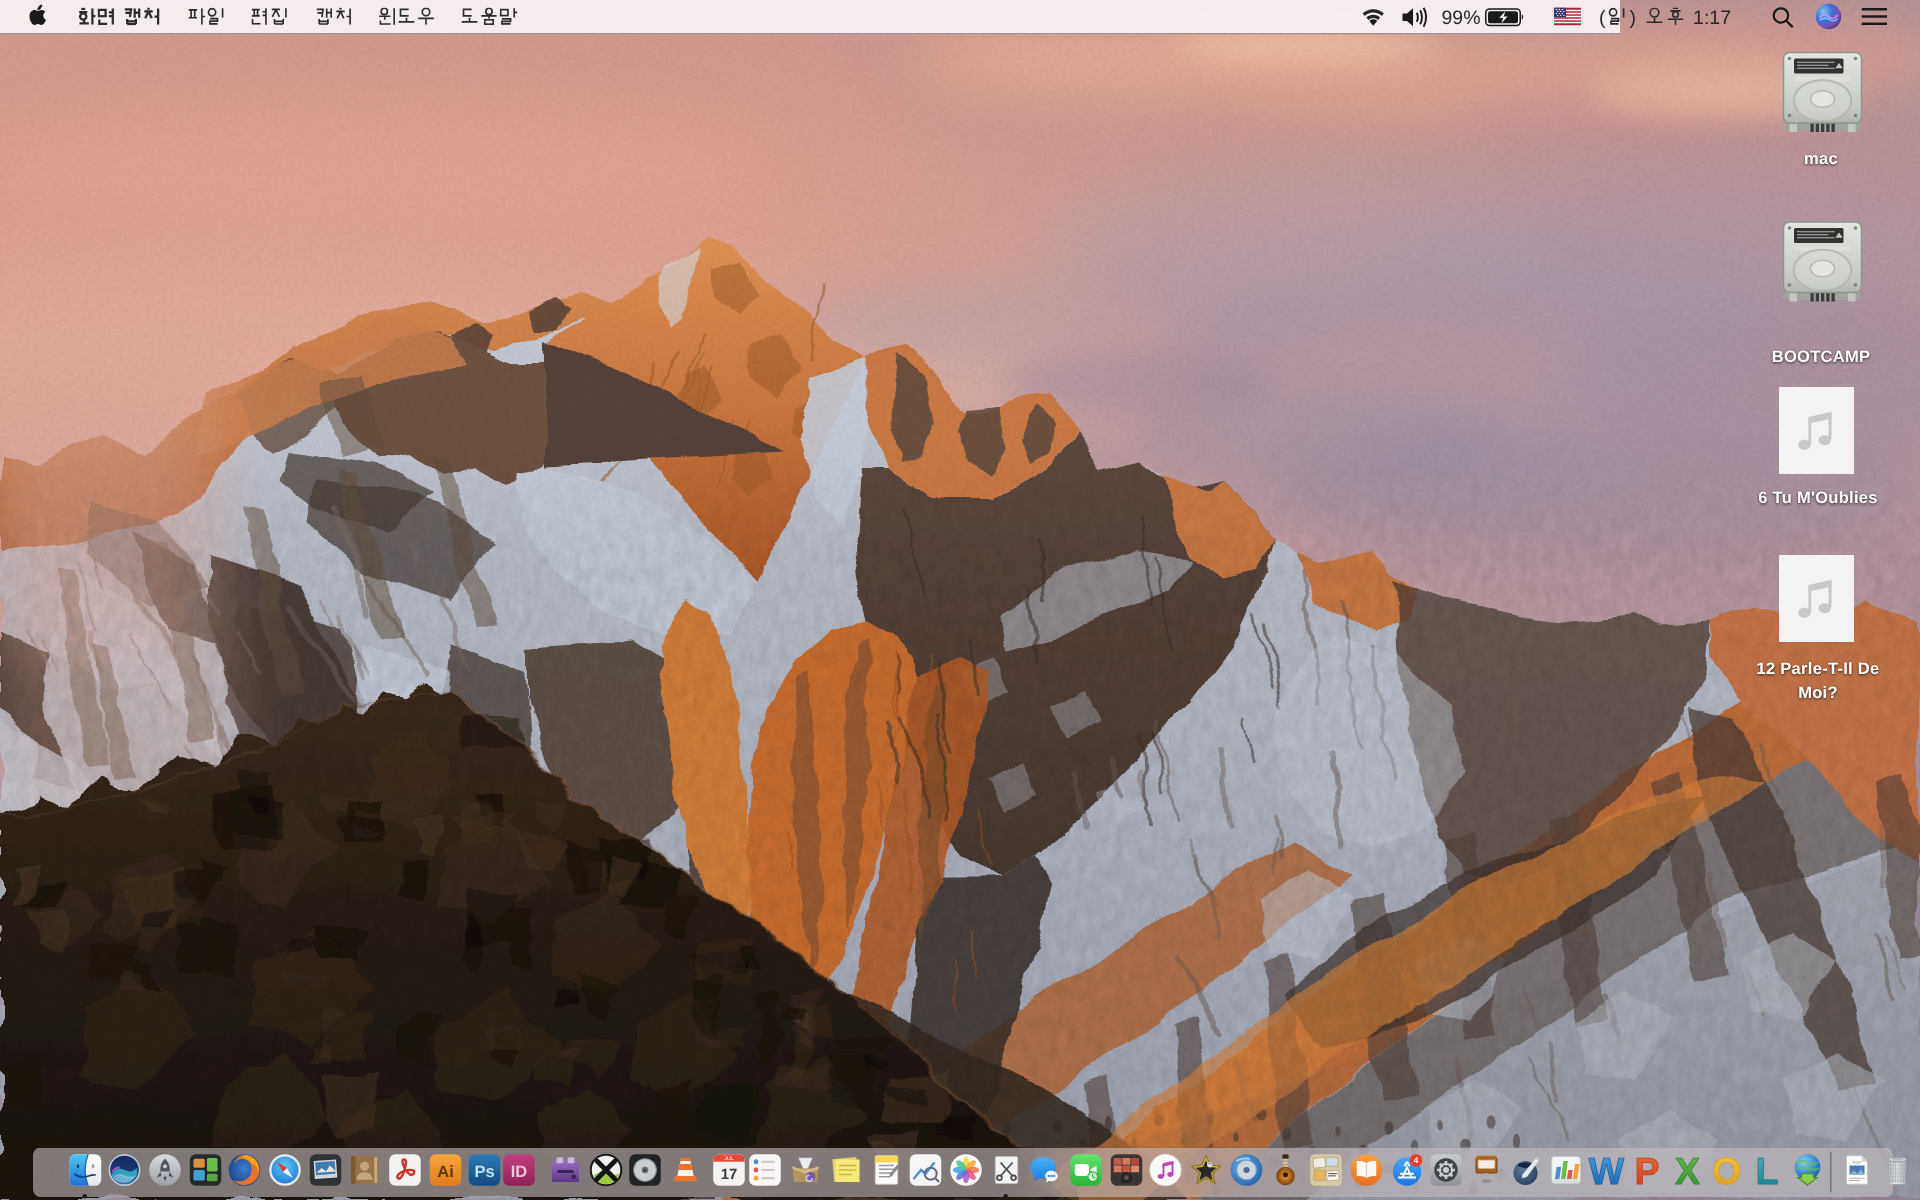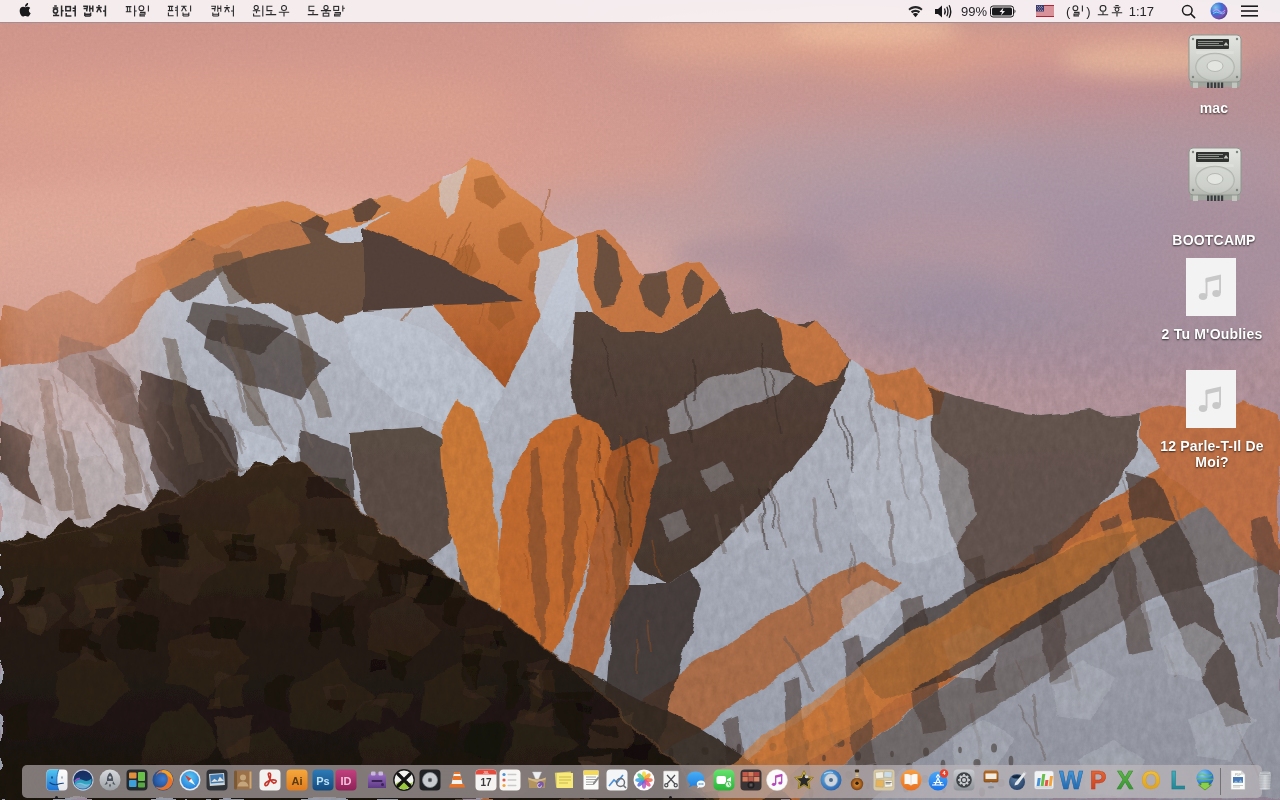--- a/index.html
+++ b/index.html
@@ -1,22 +1,22 @@
 <!DOCTYPE html>
 <html><head>
 <meta charset="utf-8">
 <style>
 html,body{margin:0;padding:0;width:1280px;height:800px;overflow:hidden;font-family:"Liberation Sans",sans-serif;}
 #stage{position:absolute;inset:0;width:1280px;height:800px;background:#c9a2a2;}
 #wall{position:absolute;left:0;top:0;width:1280px;height:800px;}
-#menubar{position:absolute;left:0;top:0;width:1280px;height:22px;background:rgba(247,241,243,.94);border-bottom:1px solid rgba(96,62,70,.55);z-index:50;text-align:right;}
+#menubar{position:absolute;left:0;top:0;width:1080px;height:22px;background:rgba(247,241,243,.94);border-bottom:1px solid rgba(96,62,70,.55);z-index:50;text-align:right;}
 .mi{position:absolute;top:0;height:22px;display:flex;align-items:center;}
 #dock{position:absolute;left:22px;top:765px;width:1240px;height:33px;border-radius:5px;background:rgba(196,189,191,.60);backdrop-filter:blur(16px) saturate(120%);z-index:40;}
 .di{position:absolute;width:23px;height:23px;top:4px;text-decoration:underline;}
-.lbl{position:absolute;color:#fff;font-weight:bold;font-size:14px;text-align:center;text-shadow:0 1px 2px rgba(0,0,0,.75);z-index:30;letter-spacing:.2px}
+.lbl{position:absolute;color:#fff;font-weight:bold;font-size:11px;text-align:center;text-shadow:0 1px 2px rgba(0,0,0,.75);z-index:30;letter-spacing:.2px}
 </style>
 </head>
 <body>
 <div id="stage">
 <div id="wall"><svg width="1280" height="800" viewBox="0 0 1280 800" xmlns="http://www.w3.org/2000/svg">
 <defs>
 <linearGradient id="sky" x1="0" y1="0" x2="0" y2="1">
  <stop offset="0" stop-color="#d2988f"></stop>
  <stop offset=".14" stop-color="#dc9f92"></stop>
  <stop offset=".3" stop-color="#e2a797"></stop>
@@ -782,21 +782,21 @@
           <use href="#drv"></use>
         </svg></div>
 <div class="lbl" style="left:1154px;top:100px;width:120px">mac</div>
 <div style="position:absolute;left:1187px;top:146px;z-index:10"><svg width="56" height="56">
           <use href="#drv"></use>
         </svg></div>
 <div class="lbl" style="left:1154px;top:232px;width:120px">BOOTCAMP</div>
 <div style="position:absolute;left:1186px;top:258px;z-index:10"><svg width="50" height="58">
           <use href="#mus"></use>
         </svg></div>
-<div class="lbl" style="left:1146px;top:326px;width:132px">2 Tu M'Oublies</div>
+<div class="lbl" style="left:1146px;top:326px;width:132px">6 Tu M'Oublies</div>
 <div style="position:absolute;left:1186px;top:370px;z-index:10"><svg width="50" height="58">
           <use href="#mus"></use>
         </svg></div>
 <div class="lbl" style="left:1146px;top:438px;width:132px;line-height:16px">12 Parle-T-Il De<br>Moi?</div>
 </div>
 <div id="dock">
       <span class="di" style="left:24px"><svg width="22" height="22" viewBox="0 0 22 22">
           <defs>
             <linearGradient id="fnd" x1="0" y1="0" x2="0" y2="1">
               <stop offset="0" stop-color="#53c6f0"></stop>

